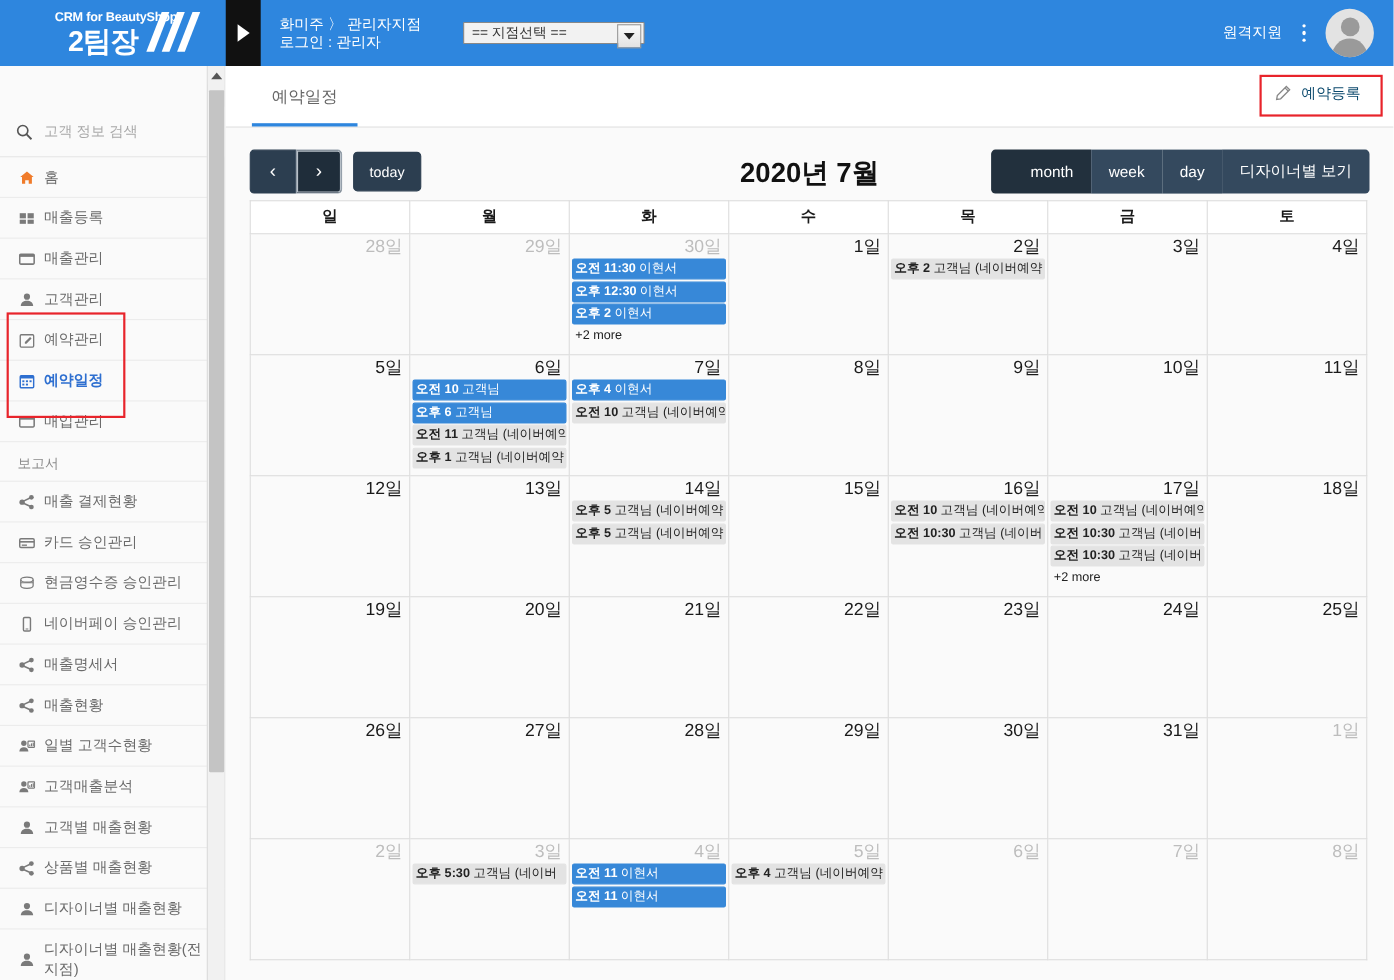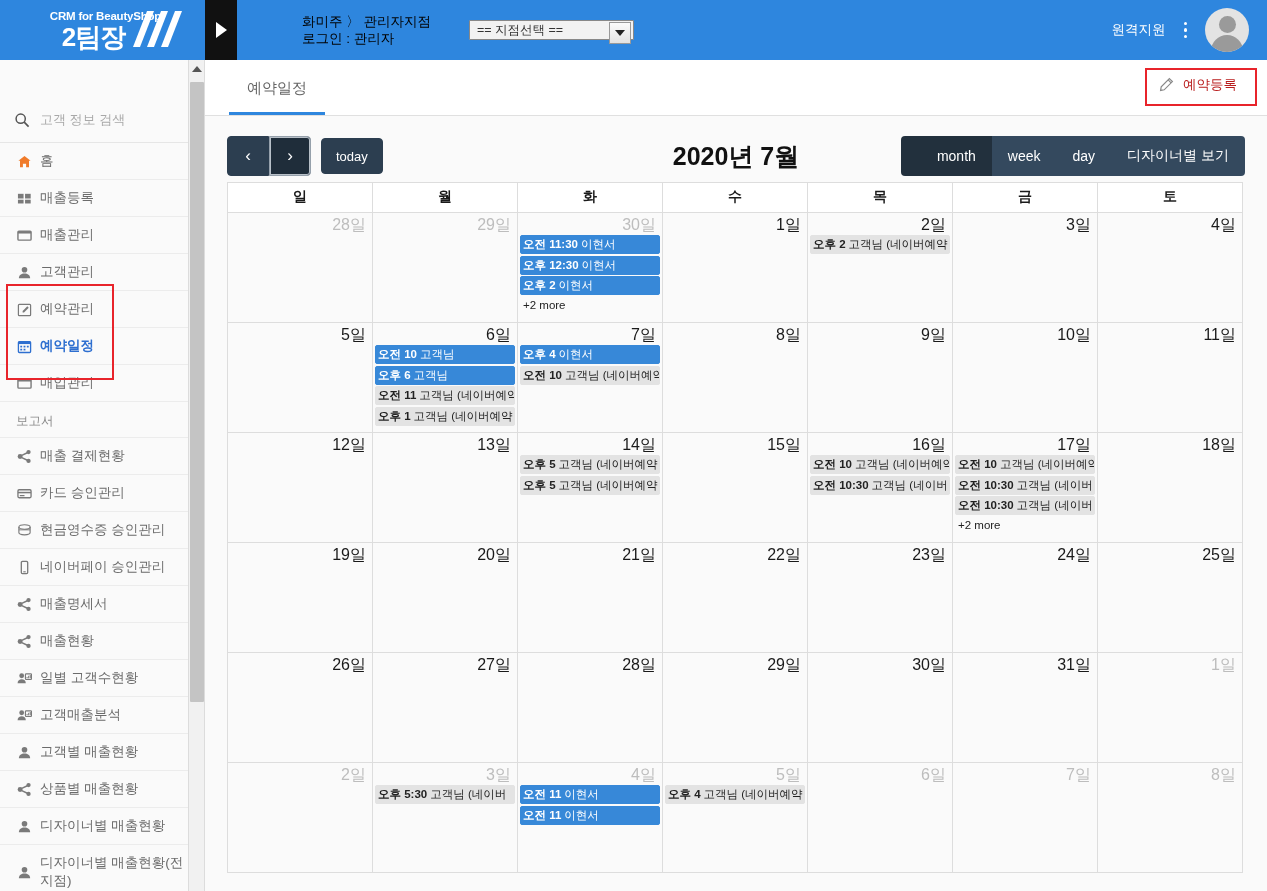--- a/index.html
+++ b/index.html
@@ -38,21 +38,21 @@
   .toggle-strip {
     width: 32px; background: #111; display: flex; align-items: center; justify-content: center;
     cursor: pointer;
   }
   .tri-right {
     width: 0; height: 0; border-left: 11px solid #fff;
     border-top: 8px solid transparent; border-bottom: 8px solid transparent;
   }
   .hdr-right { flex: 1; display: flex; align-items: center; padding-left: 17px; position: relative; }
   .crumb {
-    color: #000000; font-size: 13.5px; line-height: 17px; white-space: nowrap; margin-left: 48px;
+    color: #ffffff; font-size: 13.5px; line-height: 17px; white-space: nowrap;
   }
   .branch-select {
     margin-left: 38px; width: 165px; height: 20px;
     background: #f2f2f2; border: 1px solid #888; border-radius: 1px;
     display: flex; align-items: center; position: relative; cursor: pointer;
   }
   .branch-select .bs-label {
     font-size: 12.5px; color: #333; padding-left: 7px; white-space: nowrap;
   }
   .branch-select .bs-arrow {
@@ -134,21 +134,21 @@
     display: flex; align-items: flex-end; position: relative;
   }
   .tab {
     margin-left: 24px; padding: 0 18px 14px 18px; font-size: 15px; color: #777;
     border-bottom: 3px solid transparent; cursor: pointer;
   }
   .tab.active { color: #666; border-bottom-color: #2e86de; }
   .reg-btn {
     position: absolute; right: 16px; top: 10px;
     display: flex; align-items: center; gap: 9px;
-    padding: 6px 14px; font-size: 13.5px; color: #b91c1c; cursor: pointer;
+    padding: 6px 14px; font-size: 13.5px; color: #0c4a6e; cursor: pointer;
   }
   .reg-highlight {
     position: absolute; right: 10px; top: 8px; width: 112px; height: 38px;
     border: 2px solid #e8242b; pointer-events: none;
   }
   .pencil-icon { width: 16px; height: 16px; }
 
   .cal-wrap { padding: 14px 22px 0 22px; }
   .cal-toolbar {
     height: 52px; display: flex; align-items: center; position: relative;

